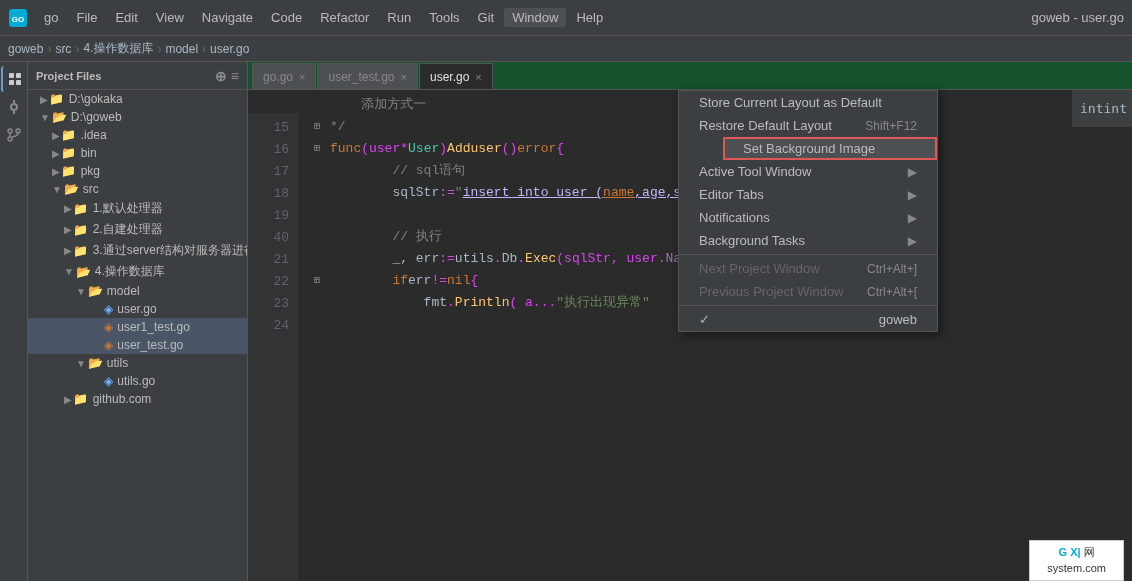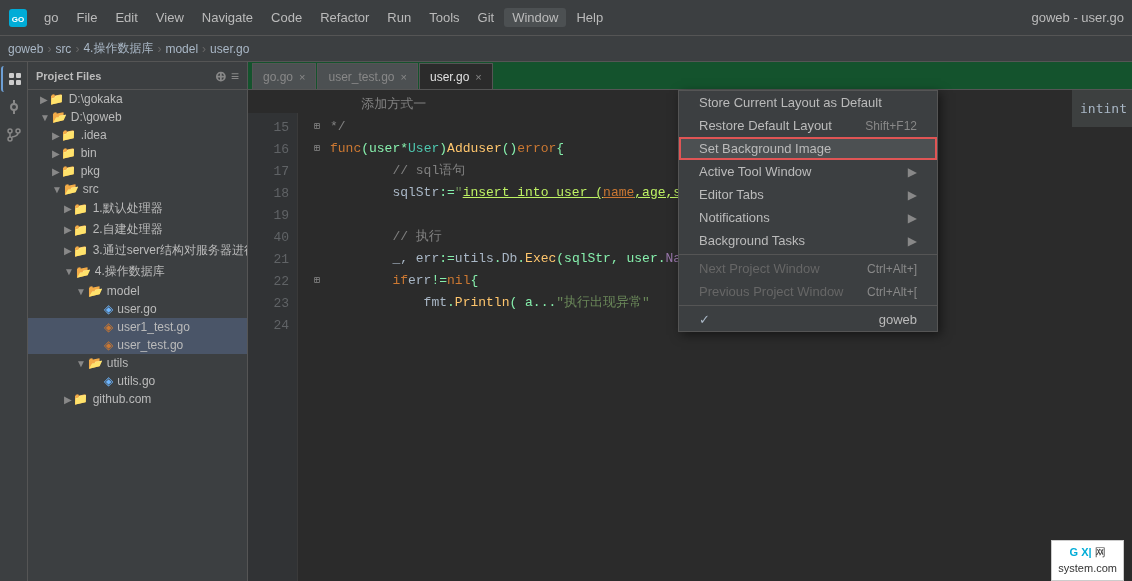--- a/index.html
+++ b/index.html
@@ -210,25 +210,25 @@
       font-family: 'Courier New', monospace;
       font-size: 13px;
       line-height: 22px;
       padding: 4px 4px 4px 16px;
       overflow: hidden;
     }
     .code-line { display: flex; align-items: center; min-height: 22px; }
     .kw { color: #cc7832; }
     .fn { color: #ffc66d; }
     .str { color: #6a8759; }
-    .str-underline { color: #bef264; text-decoration: underline; }
+    .str-underline { color: #c4b5fd; text-decoration: underline; }
     .typ { color: #4ec9b0; }
     .cmt { color: #808080; }
     .var { color: #a9b7c6; }
-    .punct { color: #86efac; }
+    .punct { color: #d946ef; }
     .gutter-icon { width: 14px; margin-right: 2px; color: #888; font-size: 10px; }
 
     
     .dropdown-overlay {
       position: absolute;
       top: 0;
       left: 0;
       right: 0;
       bottom: 0;
       z-index: 100;
@@ -252,20 +252,21 @@
       justify-content: space-between;
       cursor: pointer;
       font-size: 13px;
       color: #bbbbbb;
       position: relative;
     }
     .dropdown-item.highlighted {
       background: #4c5052;
       outline: 2px solid #e05555;
       outline-offset: -2px;
+      margin-left: 44px;
     }
     .dropdown-item.disabled { color: #666; cursor: default; }
     .dropdown-item .shortcut { color: #888; font-size: 12px; }
     .dropdown-item .arrow-right { color: #888; font-size: 12px; }
     .dropdown-separator {
       height: 1px;
       background: #555;
       margin: 2px 0;
     }
     .dropdown-item .check-mark { width: 16px; color: #a9b7c6; }
@@ -593,19 +594,19 @@
         </div>
         <div class="dropdown-separator"></div>
         <div class="dropdown-item">
           <span class="check-mark">✓</span>
           <span>goweb</span>
         </div>
       </div>
     </div>
 
     <div class="watermark">
-      <div style="background:#fff;border:1px solid #ccc;padding:4px 6px;font-size:11px;color:#333;text-align:center;line-height:1.4;">
+      <div style="background:#fff;border:1px solid #ccc;padding:4px 17px;font-size:11px;color:#333;text-align:center;line-height:1.4;">
         <span style="color:#00acd7;font-weight:bold;">G X|</span> 网<br>system.com
       </div>
     </div>
 
   </div>
 </div>
 
 </body></html>

